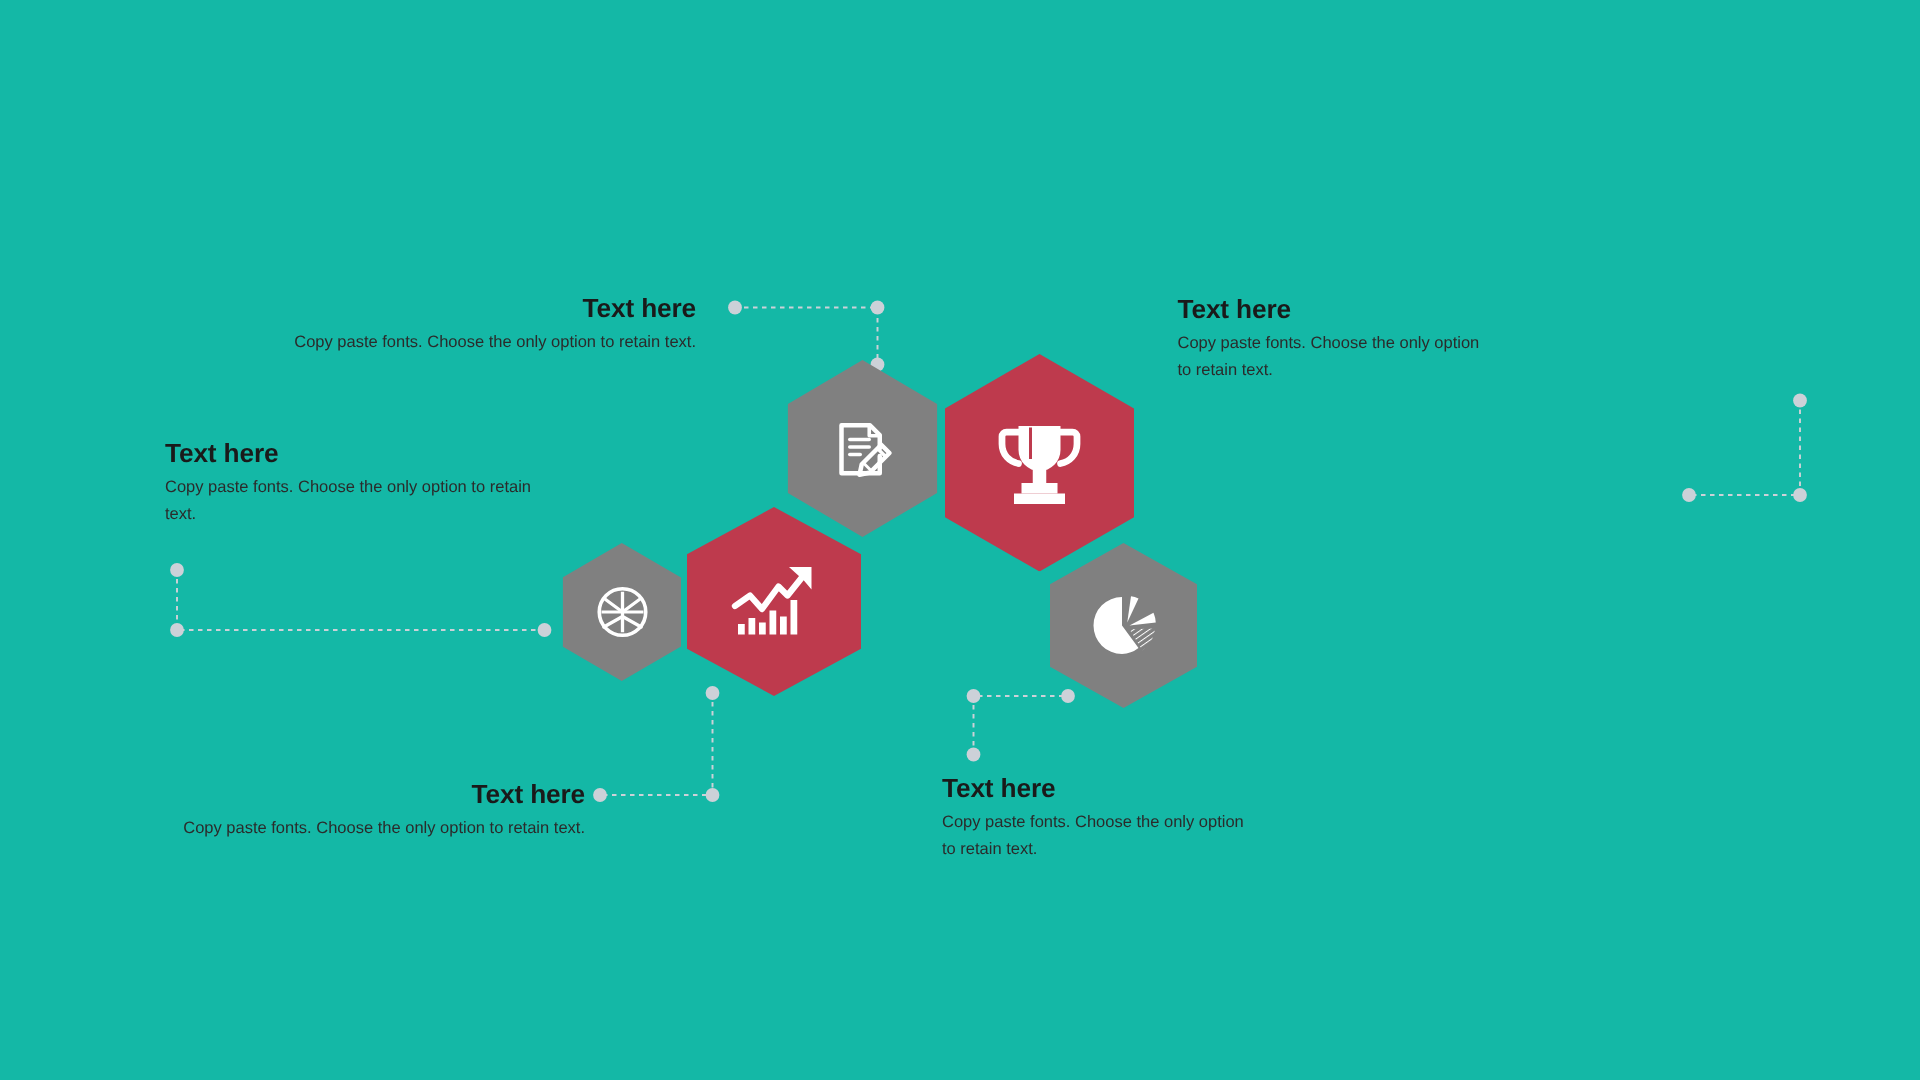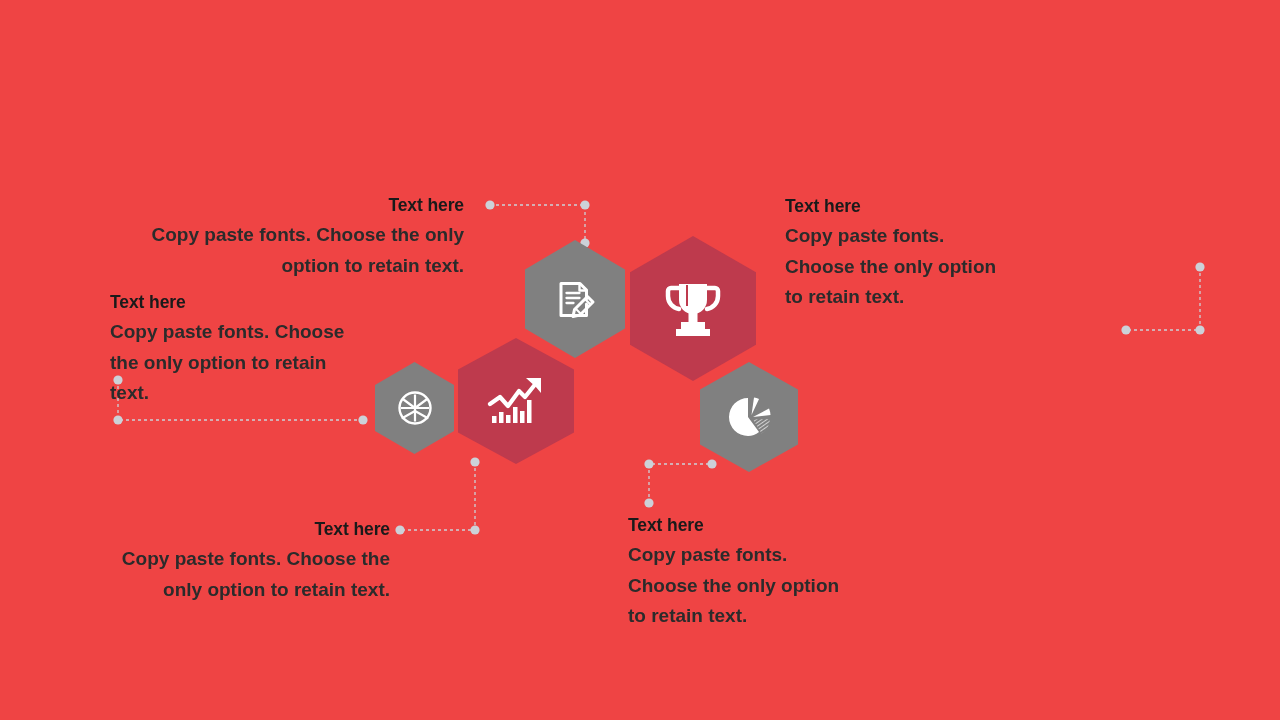--- a/index.html
+++ b/index.html
@@ -14,21 +14,21 @@
     overflow: hidden;
     font-family: "Liberation Sans", sans-serif;
     -webkit-font-smoothing: antialiased;
   }
 
   #slide {
     position: absolute;
     inset: 0;
     width: 1280px;
     height: 720px;
-    background: #ef4444;
+    background: #14b8a6;
   }
 
   
   .connector-layer {
     position: absolute;
     left: 0;
     top: 0;
     width: 1280px;
     height: 720px;
     pointer-events: none;
@@ -53,22 +53,22 @@
   }
   .tblock .title {
     font-size: 17.5px;
     font-weight: bold;
     color: #1a1a1a;
     line-height: 1.25;
     margin: 0 0 3px 0;
     letter-spacing: -0.1px;
   }
   .tblock .body {
-    font-size: 19px;
-    font-weight: bold;
+    font-size: 11px;
+    font-weight: normal;
     color: #2b2b2b;
     line-height: 1.62;
     margin: 0;
   }
   .align-right { text-align: right; }
   .align-left  { text-align: left; }
 </style>
 </head>
 <body>
 

